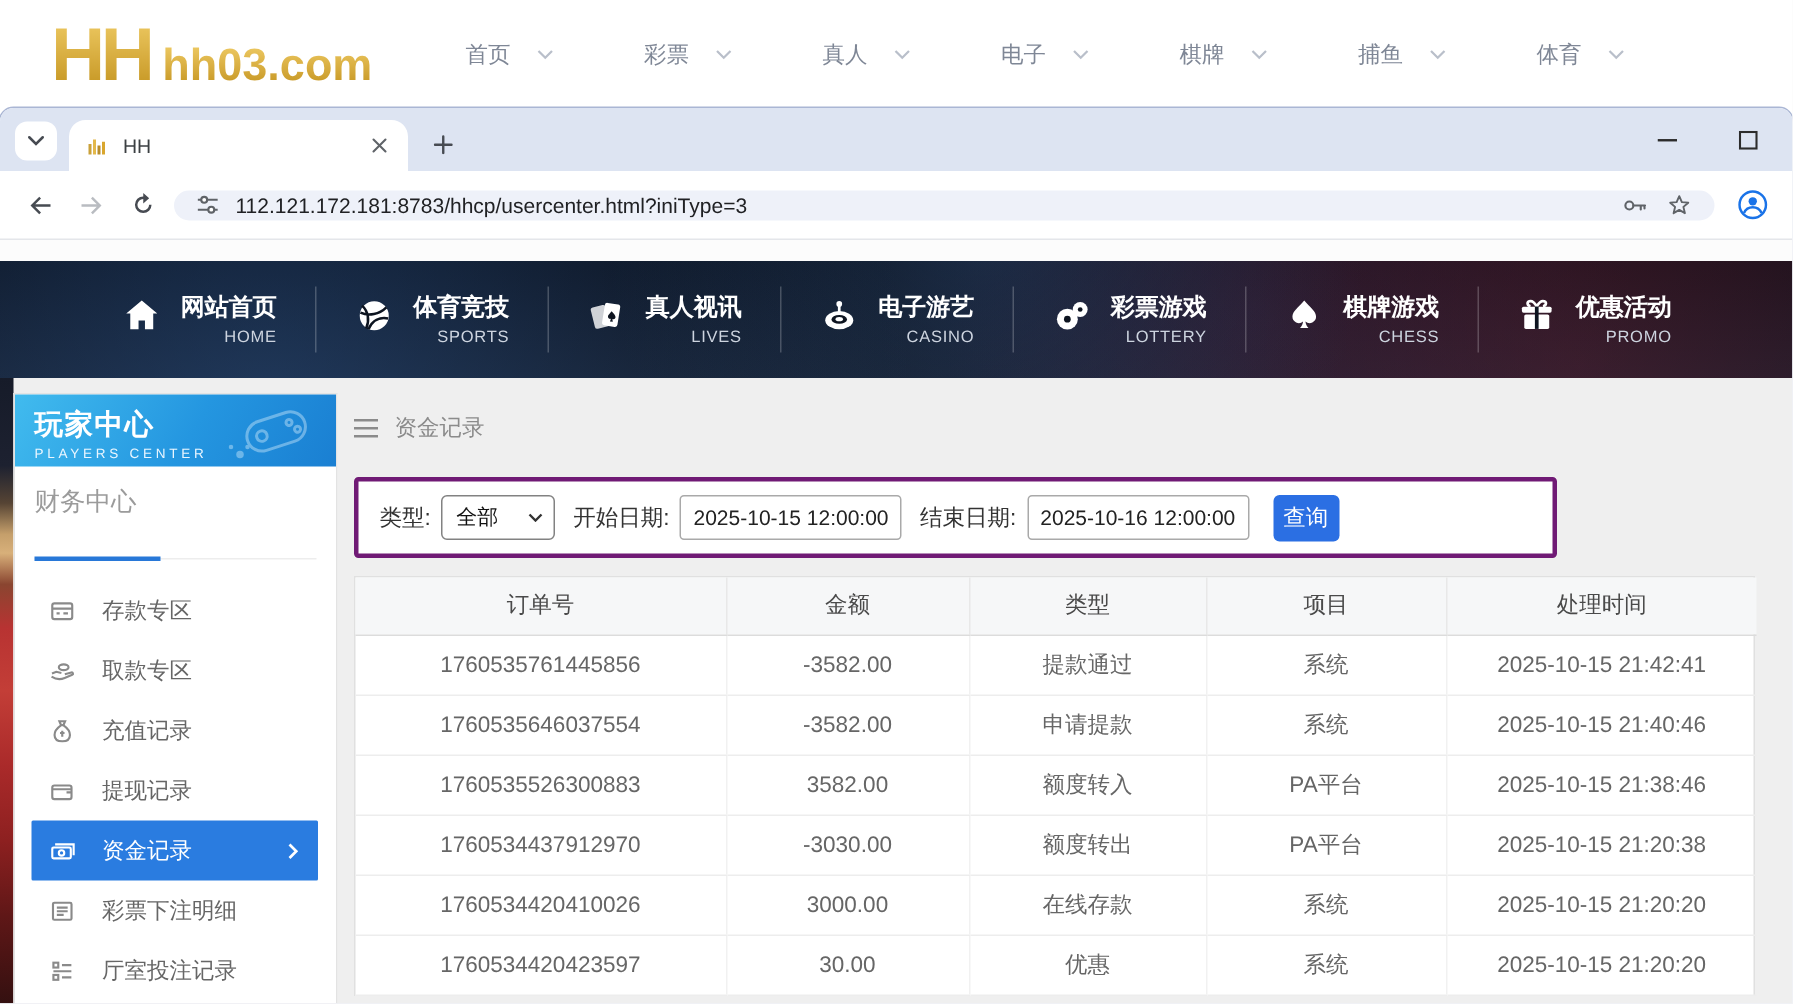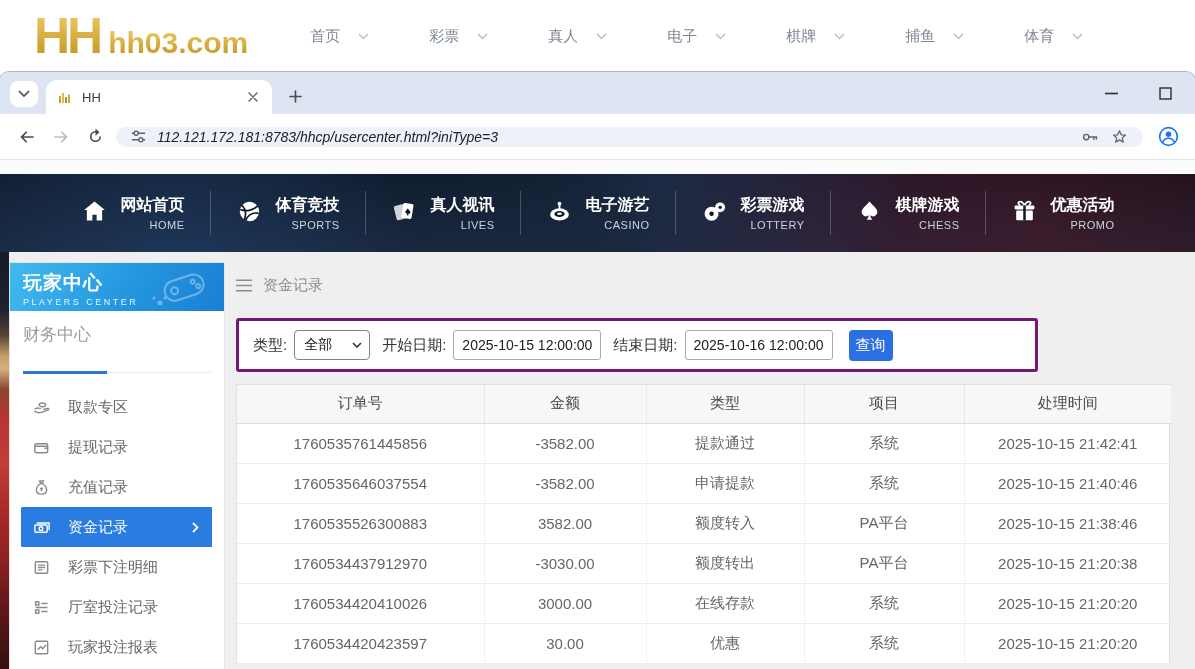--- a/index.html
+++ b/index.html
@@ -24,21 +24,21 @@
   .tab-search { position:absolute; left:10px; top:9px; width:28px; height:26px; background:#fff; border-radius:8px; display:flex; align-items:center; justify-content:center; cursor:pointer; }
   .tab { height:34px; width:226px; margin-left:46px; background:#fff; border-radius:11px 11px 0 0; display:flex; align-items:center; padding:0 10px 0 12px; cursor:pointer; }
   .tab-title { font-size:13px; color:#3c4043; margin-left:9px; flex:1; }
   .tab-close { width:18px; height:18px; border-radius:50%; display:flex; align-items:center; justify-content:center; cursor:pointer; }
   .newtab { width:26px; height:26px; margin:0 0 5px 10px; display:flex; align-items:center; justify-content:center; cursor:pointer; }
   .win-controls { position:absolute; right:16px; top:0; height:42px; display:flex; align-items:center; gap:26px; }
   .win-btn { width:28px; height:28px; display:flex; align-items:center; justify-content:center; cursor:pointer; }
 
   .urlbar { height:46px; background:#fff; display:flex; align-items:center; padding:0 10px; border-bottom:1px solid #e4e6ea; }
   .nav-btn { width:34px; height:34px; border-radius:50%; display:flex; align-items:center; justify-content:center; cursor:pointer; flex:0 0 auto; }
-  .omnibox { flex:1; height:20px; background:#eef1f9; border-radius:17px; display:flex; align-items:center; gap:10px; padding:0 14px; margin:0 8px 0 4px; cursor:text;font-style:italic; }
+  .omnibox { flex:1; height:20px; background:#eef1f9; border-radius:17px; display:flex; align-items:center; gap:10px; padding:0 14px; margin:0 8px 0 4px; cursor:text; }
   .url-text { font-size:14px; color:#202124; flex:1; white-space:nowrap; overflow:hidden; }
   .omni-ic { display:flex; align-items:center; cursor:pointer; }
 
   
   .viewport { position:absolute; top:88px; left:0; right:0; bottom:0; background:#efefef; }
   .page-top-strip { height:14px; background:#fcfcfc; }
   .dark-nav { height:78px; display:flex; align-items:center; justify-content:center;
     background:
       radial-gradient(circle at 15% 130%, rgba(45,90,150,.45), transparent 42%),
       radial-gradient(circle at 55% -20%, rgba(40,70,110,.5), transparent 38%),
@@ -338,44 +338,53 @@
               <circle cx="14" cy="38" r="2.5" fill="#dff3ff"></circle>
                 <circle cx="8" cy="33" r="1.5" fill="#dff3ff"></circle>
                 <circle cx="19" cy="33" r="1.5" fill="#dff3ff"></circle>
             </svg>
           </div>
           <div class="section-title">财务中心</div>
           <ul class="menu">
               <li class="menu-item">
                 <span class="mi-icon">
                   <svg width="19" height="19" viewBox="0 0 20 20" stroke="currentColor" fill="none" stroke-width="1.5">
+                    <rect x="3" y="4.5" width="14" height="11" rx="1.5"></rect>
+                    <path d="M3 8.2h14M6 11.5h2.2M10.8 11.5h3.2"></path>
+                  </svg>
+                </span>
+                <span>存款专区</span>
+              </li>
+              <li class="menu-item">
+                <span class="mi-icon">
+                  <svg width="19" height="19" viewBox="0 0 20 20" stroke="currentColor" fill="none" stroke-width="1.5">
                     <ellipse cx="11" cy="7.2" rx="3.4" ry="2"></ellipse>
                     <path d="M2.5 13.8c3 1.9 6.6 2 9.2.9l5.3-2.2c1-.4.5-1.9-.6-1.6l-4.6 1.2M2.8 11.6l3-1.2 3.6.8"></path>
                   </svg>
                 </span>
                 <span>取款专区</span>
-              </li>
-              <li class="menu-item">
-                <span class="mi-icon">
-                  <svg width="19" height="19" viewBox="0 0 20 20" stroke="currentColor" fill="none" stroke-width="1.5">
-                    <rect x="3" y="6" width="13.5" height="9.5" rx="1.5"></rect>
-                    <path d="M13 10.8h3.5M3.2 8.6h13.3"></path>
-                  </svg>
-                </span>
-                <span>提现记录</span>
               </li>
               <li class="menu-item">
                 <span class="mi-icon">
                   <svg width="19" height="19" viewBox="0 0 20 20" stroke="currentColor" fill="none" stroke-width="1.5">
                     <path d="M8 3h4l-1.1 2.6h-1.8z"></path>
                     <path d="M9.1 5.8C6.2 7.8 4.6 10.2 4.6 12.6c0 3 2.4 4.4 5.4 4.4s5.4-1.4 5.4-4.4c0-2.4-1.6-4.8-4.5-6.8z"></path>
                     <path d="M8.4 11.2h3.2M10 9.7v4.2"></path>
                   </svg>
                 </span>
                 <span>充值记录</span>
+              </li>
+              <li class="menu-item">
+                <span class="mi-icon">
+                  <svg width="19" height="19" viewBox="0 0 20 20" stroke="currentColor" fill="none" stroke-width="1.5">
+                    <rect x="3" y="6" width="13.5" height="9.5" rx="1.5"></rect>
+                    <path d="M13 10.8h3.5M3.2 8.6h13.3"></path>
+                  </svg>
+                </span>
+                <span>提现记录</span>
               </li>
               <li class="menu-item active">
                 <span class="mi-icon">
                   <svg width="19" height="19" viewBox="0 0 20 20" stroke="currentColor" fill="none" stroke-width="1.5">
                     <rect x="3" y="7.4" width="13" height="7.6" rx="1"></rect>
                     <path d="M5 5.2h13v7.6"></path>
                     <circle cx="9.5" cy="11.2" r="1.9"></circle>
                   </svg>
                 </span>
                 <span>资金记录</span>

